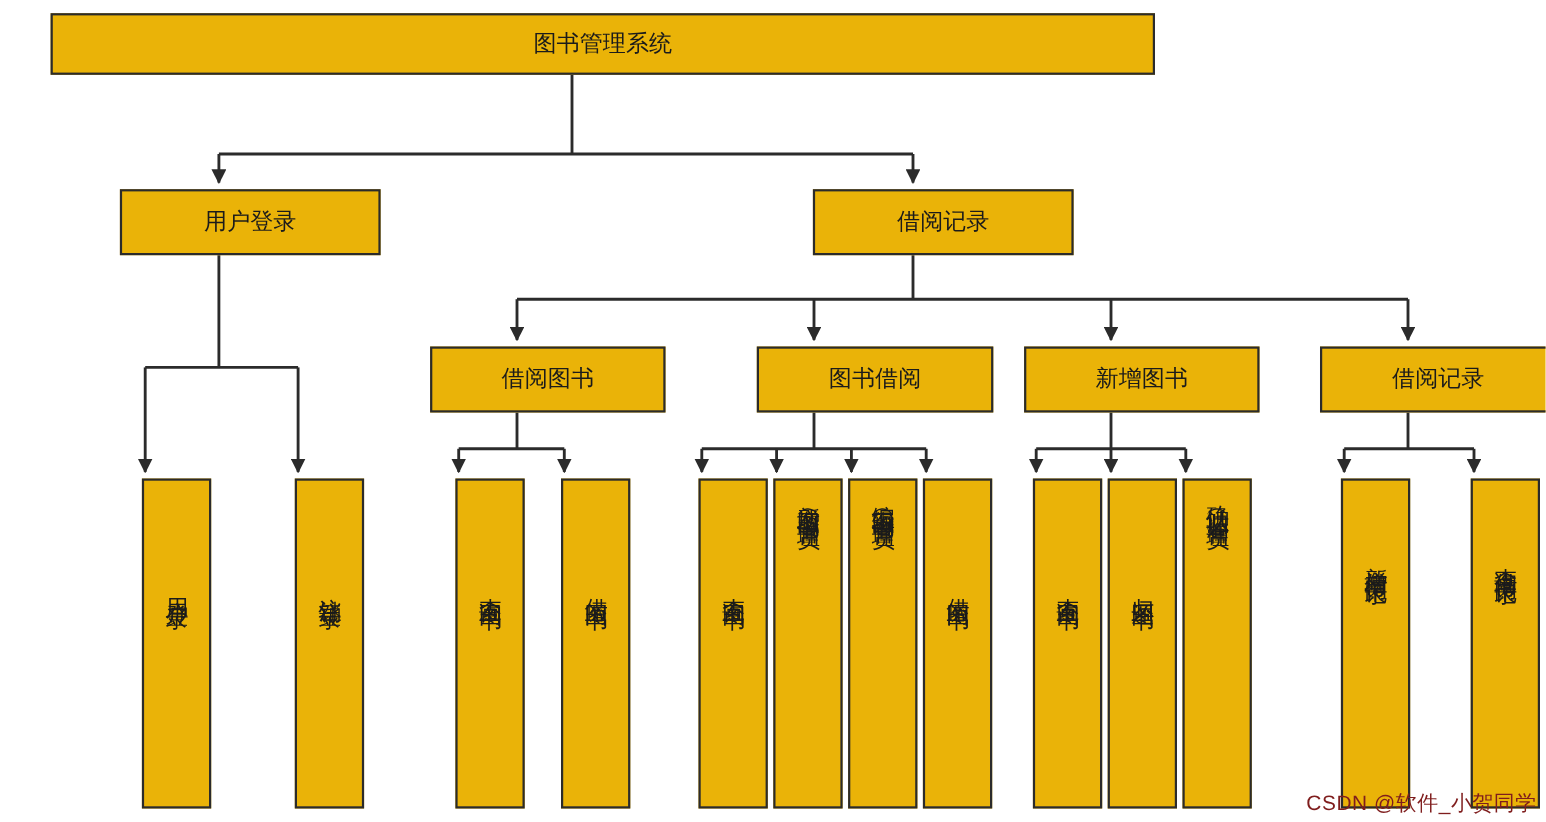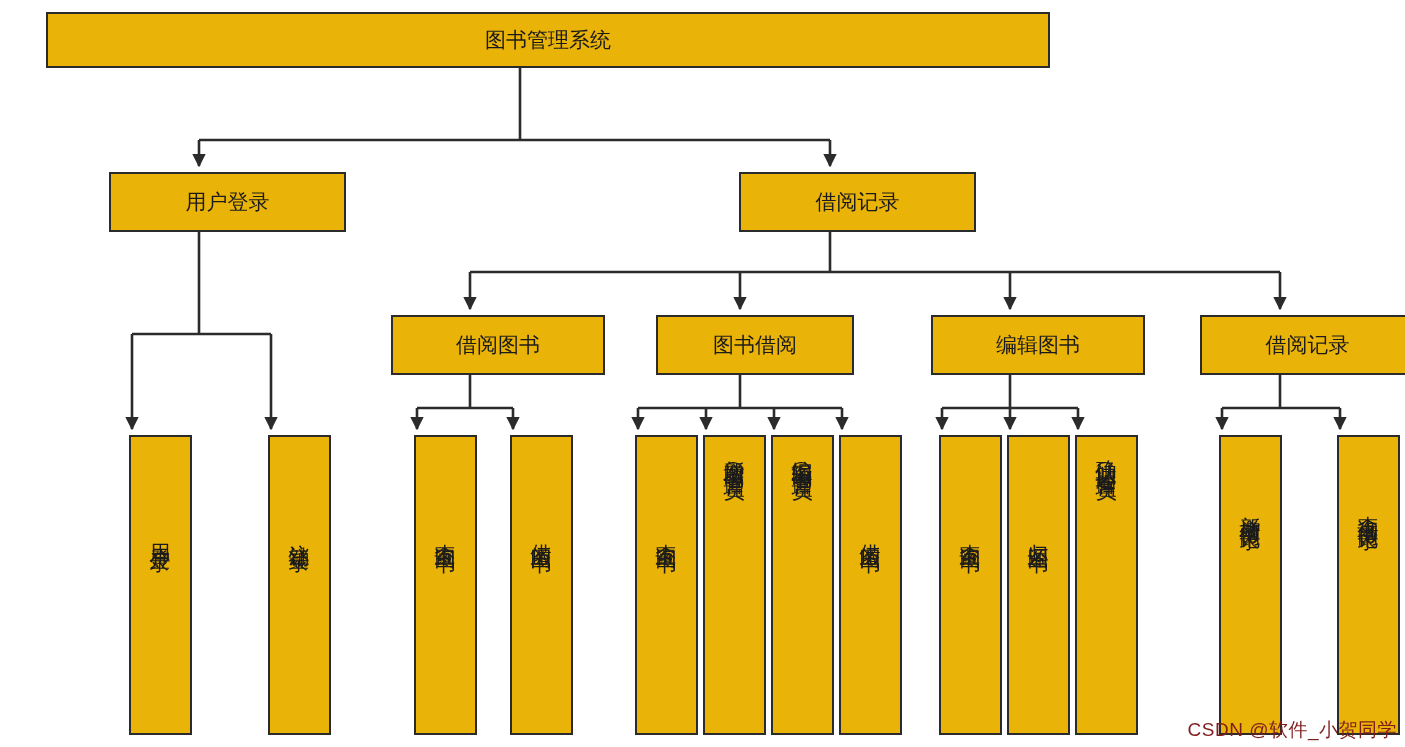--- a/index.html
+++ b/index.html
@@ -133,26 +133,26 @@
   </div>
 
   <div class="node h-node" style="left:711px;top:172px;width:237px;height:60px;">
     <span class="lbl">借阅记录</span>
   </div>
 
   <div class="node h-node" style="left:363px;top:315px;width:214px;height:60px;">
     <span class="lbl">借阅图书</span>
   </div>
 
-  <div class="node h-node" style="left:628px;top:315px;width:198px;height:60px;">
+  <div class="node h-node" style="left:660px;top:315px;width:215px;height:60px;">
     <span class="lbl">图书借阅</span>
   </div>
 
   <div class="node h-node" style="left:903px;top:315px;width:214px;height:60px;">
-    <span class="lbl">编辑图书</span>
+    <span class="lbl">新增图书</span>
   </div>
 
   <div class="node h-node" style="left:1172px;top:315px;width:215px;height:60px;">
     <span class="lbl">借阅记录</span>
   </div>
 
   <div class="node leaf mid" style="left:101px;top:435px;width:63px;height:300px;">
     <span class="lbl">用户登录</span>
   </div>
 

